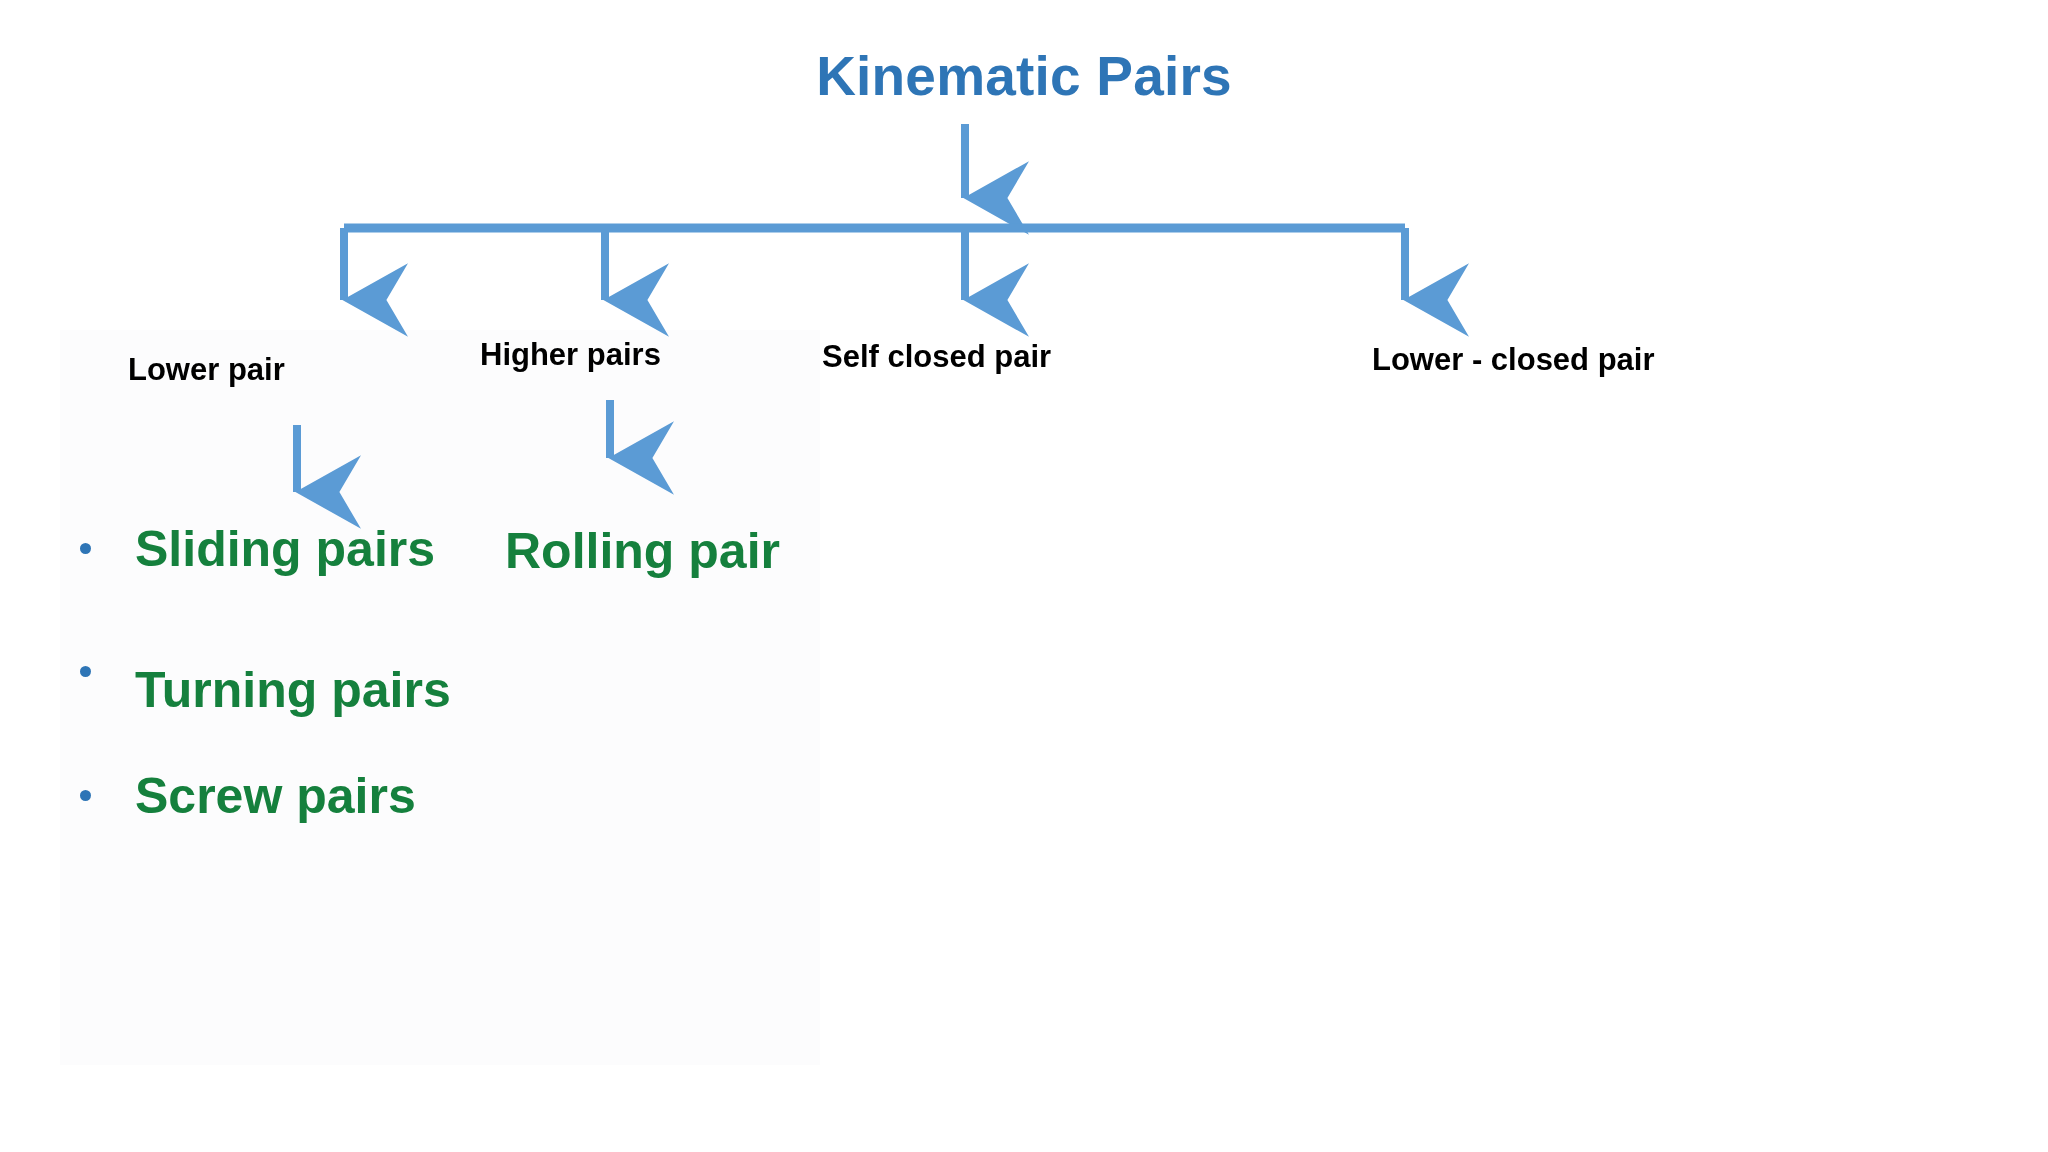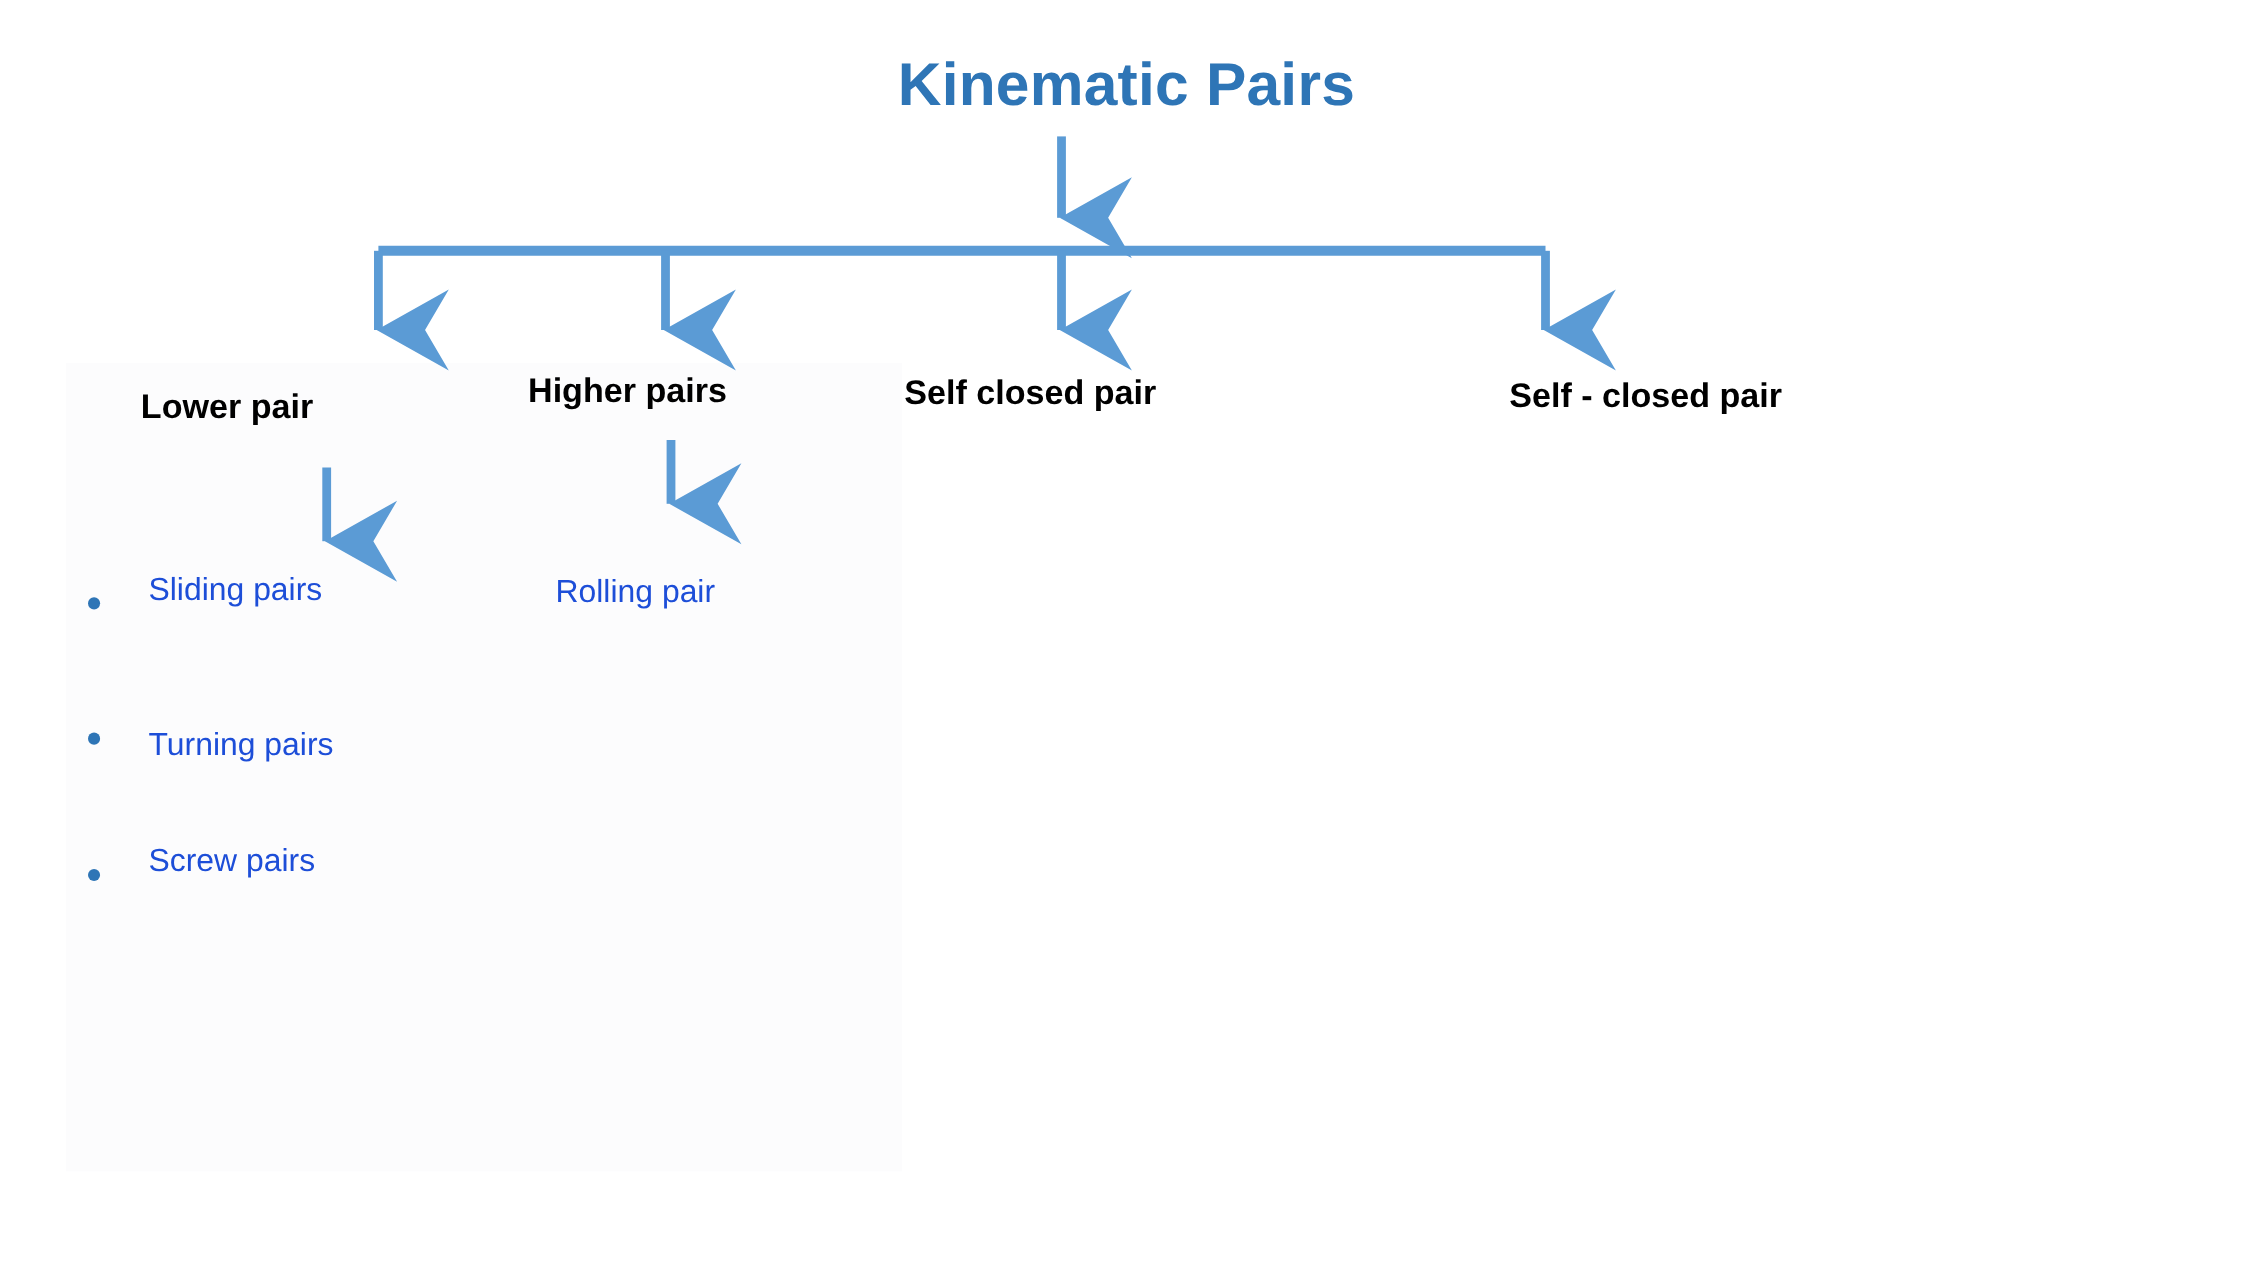--- a/index.html
+++ b/index.html
@@ -57,23 +57,23 @@
     white-space: nowrap;
   }
   .node-lower  { left: 128px; top: 352px; }
   .node-higher { left: 480px; top: 337px; }
   .node-self   { left: 822px; top: 339px; }
   .node-force  { left: 1372px; top: 342px; }
 
   
   .blue-item {
     position: absolute;
-    font-size: 29px;
-    font-weight: normal;
-    color: #1d4ed8;
+    font-size: 50px;
+    font-weight: bold;
+    color: #15803d;
     white-space: nowrap;
   }
   .bullet-dot {
     position: absolute;
     width: 11px;
     height: 11px;
     border-radius: 50%;
     background: #2e75b6;
   }
   .item-sliding  { left: 135px; top: 520px; }
@@ -111,21 +111,21 @@
     <line x1="1405" y1="228" x2="1405" y2="300" stroke="#5b9bd5" stroke-width="8" marker-end="url(#ah)"></line>
 
     <line x1="297" y1="425" x2="297" y2="492" stroke="#5b9bd5" stroke-width="8" marker-end="url(#ah)"></line>
 
     <line x1="610" y1="400" x2="610" y2="458" stroke="#5b9bd5" stroke-width="8" marker-end="url(#ah)"></line>
   </svg>
 
   <div class="node-label node-lower">Lower pair</div>
   <div class="node-label node-higher">Higher pairs</div>
   <div class="node-label node-self">Self closed pair</div>
-  <div class="node-label node-force">Self - closed pair</div>
+  <div class="node-label node-force">Lower - closed pair</div>
 
   <div class="bullet-dot dot-sliding"></div>
   <div class="blue-item item-sliding">Sliding pairs</div>
 
   <div class="bullet-dot dot-turning"></div>
   <div class="blue-item item-turning">Turning pairs</div>
 
   <div class="bullet-dot dot-screw"></div>
   <div class="blue-item item-screw">Screw pairs</div>
 

